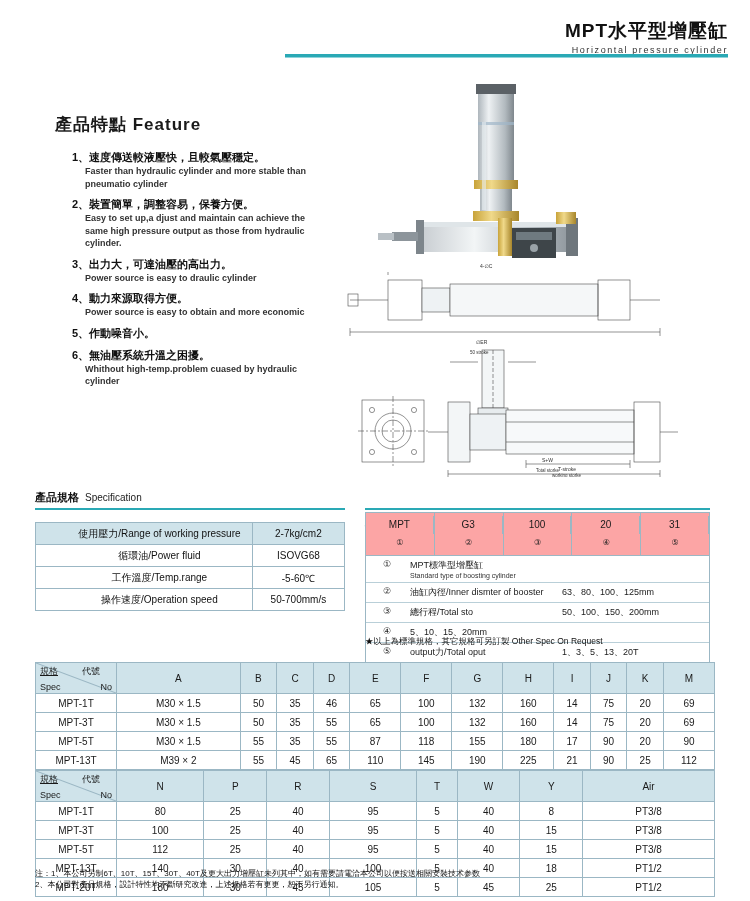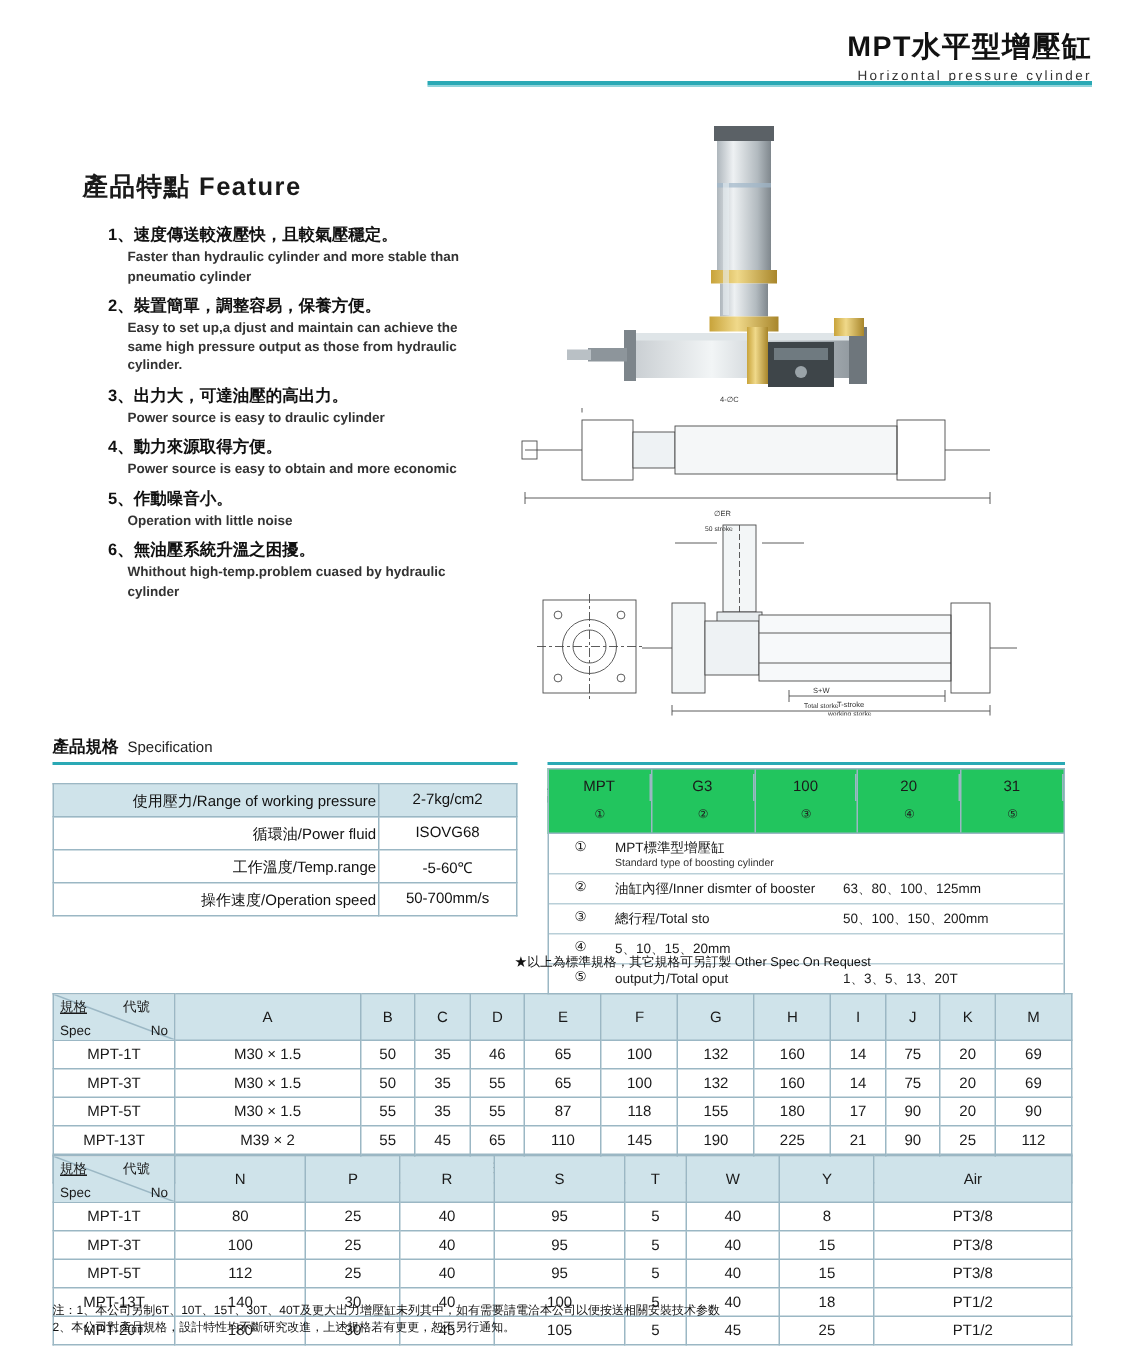--- a/index.html
+++ b/index.html
@@ -30,35 +30,35 @@
 
   
   .sec-head{position:absolute;font-size:11px;font-weight:bold;color:#111;}
   .sec-head .en{font-weight:normal;font-size:10px;color:#222;margin-left:6px;}
   .sec-rule{position:absolute;height:2px;background:#2aa9b5;}
 
   
   table{border-collapse:collapse;}
   .spec-tbl{position:absolute;left:35px;top:522px;width:310px;font-size:10px;}
   .spec-tbl td{border:1px solid #9bb7c4;height:19px;text-align:center;color:#111;}
-  .spec-tbl td.l{text-align:right;padding-left:32px;}
+  .spec-tbl td.l{text-align:center;padding-left:32px;}
   .spec-tbl tr.head td{background:#cfe3ea;font-size:10px;}
 
   .order-tbl{position:absolute;left:365px;top:512px;width:345px;font-size:9px;}
-  .order-head{display:flex;border:1px solid #9bb7c4;background:#22c55e;}
+  .order-head{display:flex;border:1px solid #9bb7c4;background:#fca5a5;}
   .order-head div{flex:1;text-align:center;padding:3px 0;border-right:1px solid #9bb7c4;font-size:10px;line-height:12px;}
   .order-head div:last-child{border-right:none;}
   .order-head .num{font-size:8px;color:#222;}
   .order-body{border:1px solid #9bb7c4;border-top:none;}
   .order-row{display:flex;border-bottom:1px solid #b9cfd8;font-size:9px;}
   .order-row:last-child{border-bottom:none;}
   .order-row .c1{width:42px;text-align:center;padding:3px 0;}
   .order-row .c2{width:148px;padding:3px 2px;}
   .order-row .c3{flex:1;padding:3px 2px;text-align:left;}
-  .order-note{position:absolute;left:343px;top:636px;font-size:8.5px;color:#111;}
+  .order-note{position:absolute;left:365px;top:636px;font-size:8.5px;color:#111;}
 
   .dim-tbl{position:absolute;font-size:10px;}
   .dim-tbl table{width:100%;}
   .dim-tbl td{border:1px solid #9bb7c4;height:16px;text-align:center;}
   .dim-tbl tr.head td{background:#cfe3ea;height:28px;}
   .dim-tbl .sp{position:relative;width:78px;}
   .dim-tbl .sp .a{position:absolute;left:4px;top:2px;font-size:9px;text-decoration:underline;}
   .dim-tbl .sp .b{position:absolute;left:4px;bottom:1px;font-size:9px;}
   .dim-tbl .sp .c{position:absolute;right:16px;top:2px;font-size:9px;}
   .dim-tbl .sp .d{position:absolute;right:4px;bottom:1px;font-size:9px;}
@@ -90,21 +90,20 @@
     <div class="feat">
       <div class="cn">3、出力大，可達油壓的高出力。</div>
       <div class="en">Power source is easy to draulic cylinder</div>
     </div>
     <div class="feat">
       <div class="cn">4、動力來源取得方便。</div>
       <div class="en">Power source is easy to obtain and more economic</div>
     </div>
     <div class="feat">
       <div class="cn">5、作動噪音小。</div>
-      <div class="en">Operation with little noise</div>
     </div>
     <div class="feat">
       <div class="cn">6、無油壓系統升溫之困擾。</div>
       <div class="en">Whithout high-temp.problem cuased by hydraulic cylinder</div>
     </div>
   </div>
 
   <div class="art">
     <svg width="410" height="415" viewBox="0 0 410 415" xmlns="http://www.w3.org/2000/svg">
       <defs>

